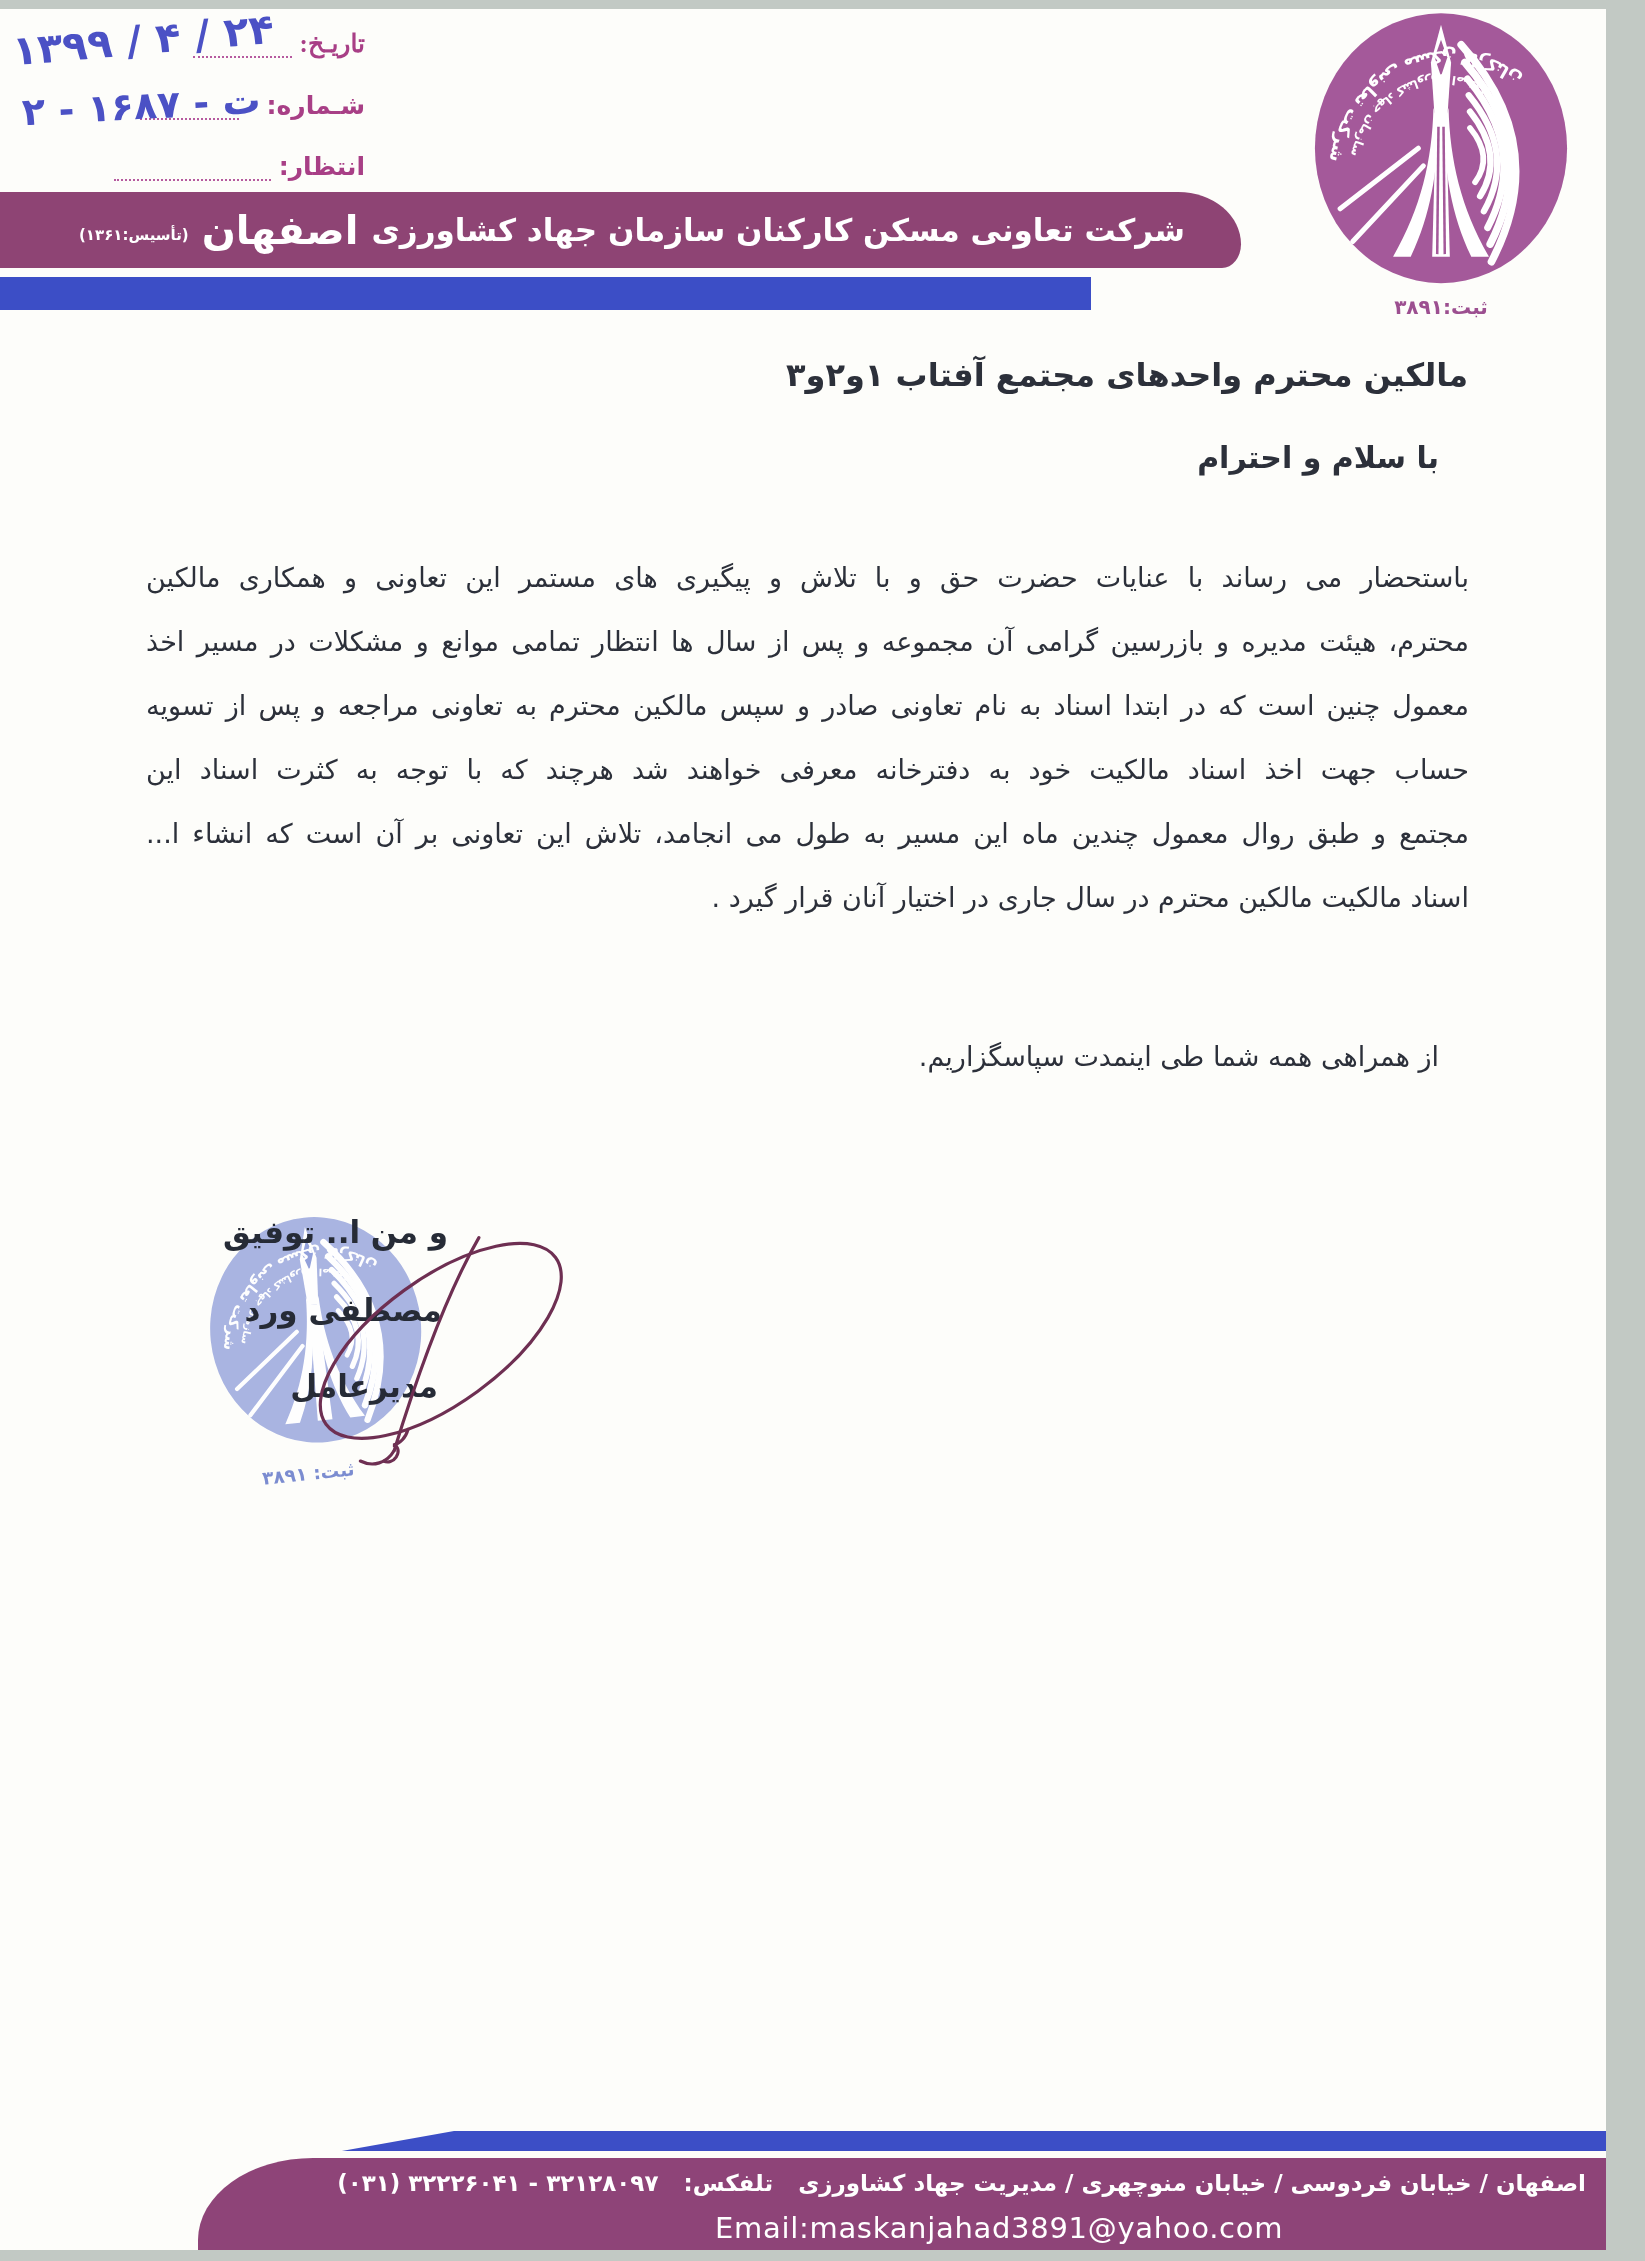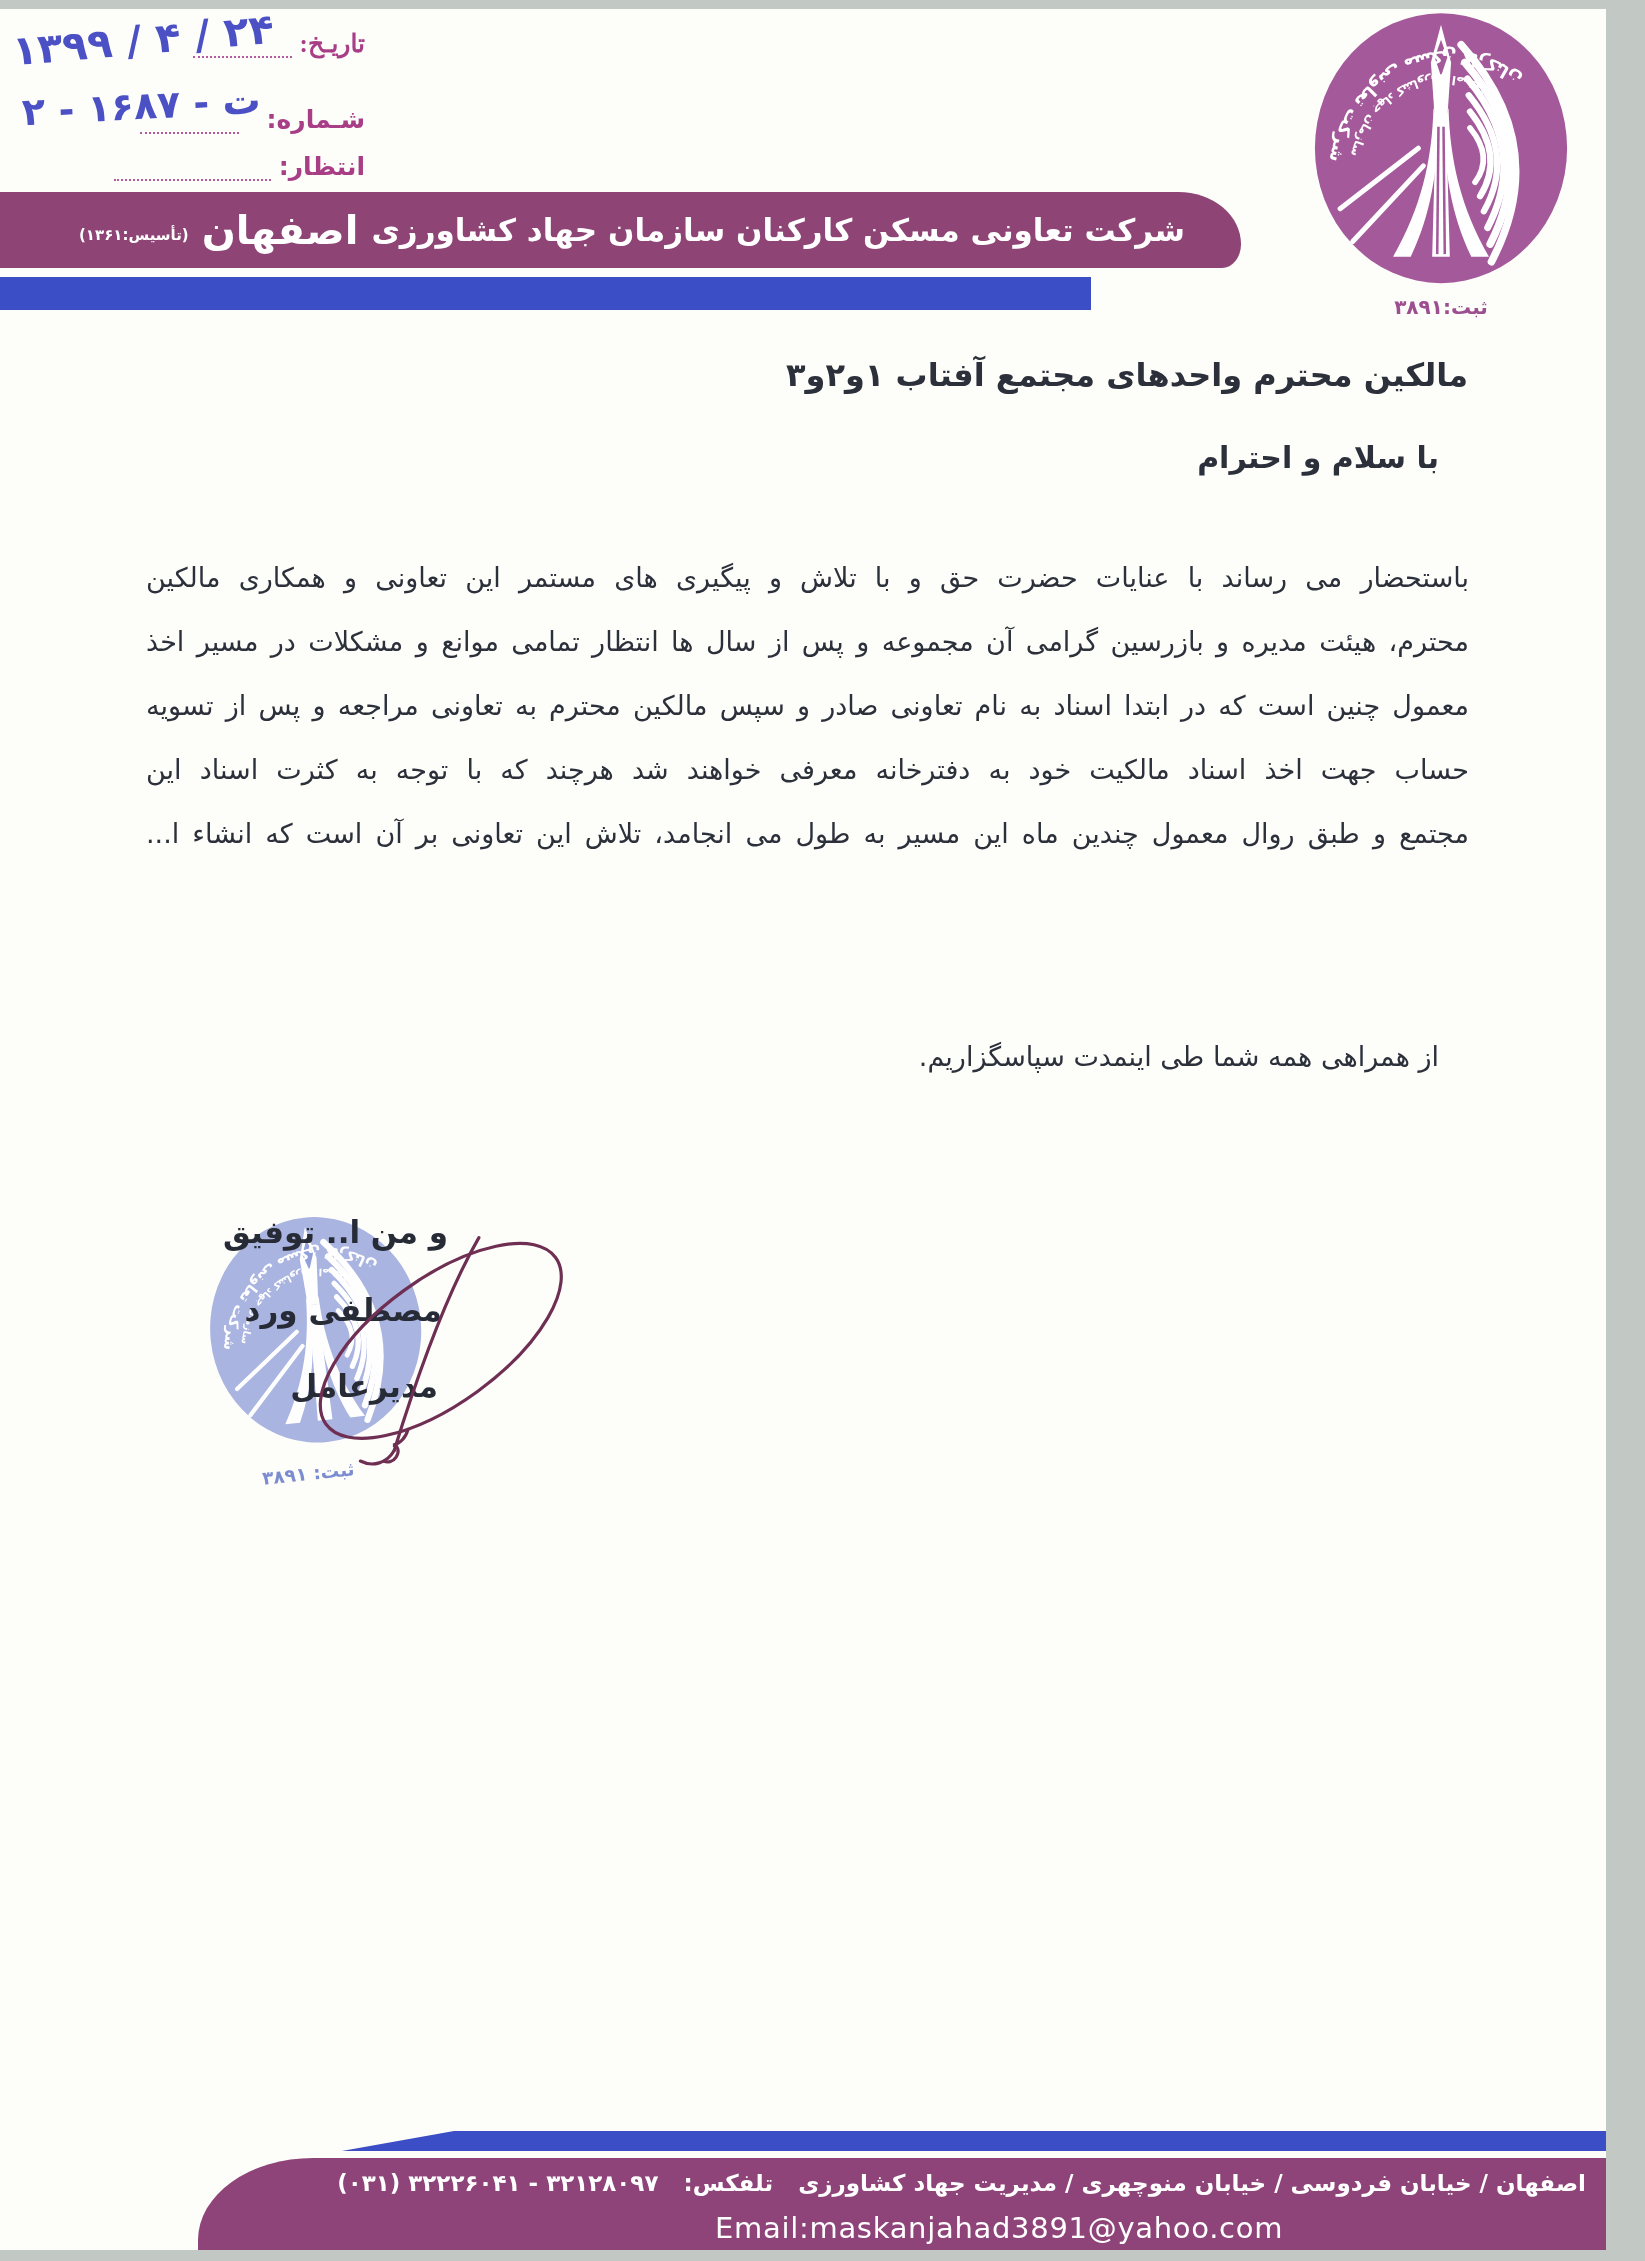--- a/index.html
+++ b/index.html
@@ -4,21 +4,21 @@
 <style>
   html,body{margin:0;padding:0;}
   body{background:#9aa29d;font-family:"DejaVu Sans",sans-serif;}
   #canvas{position:relative;width:1645px;height:2261px;background:#c2c9c4;overflow:hidden;}
   .page{position:absolute;left:0;top:9.2px;width:1606px;height:2241px;background:#fdfdfa;}
 
   
   .hdr-row{position:absolute;direction:rtl;display:flex;align-items:flex-end;gap:8px;
            color:#a83f86;font-weight:bold;font-size:25px;}
   .hdr-date{top:29px;right:1280px;font-family:Liberation Serif, serif;}
-  .hdr-num{top:105px;right:1280px;gap:28px;}
+  .hdr-num{top:91px;right:1280px;gap:28px;}
   .hdr-att{top:152px;right:1280px;}
   .dots{display:inline-block;border-bottom:2.6px dotted #b65a9f;height:18.4px;}
   .dots-date{width:99px;} .dots-num{width:99px;} .dots-att{width:157px;}
   .hand{position:absolute;color:#4b51c5;font-weight:bold;direction:ltr;white-space:nowrap;}
   .hand-date{left:12px;top:16px;font-size:41px;letter-spacing:5.3px;transform:rotate(-5deg);}
   .hand-num{left:22.4px;top:84px;font-size:38px;letter-spacing:4px;transform:rotate(-3deg);}
 
   
   .banner{position:absolute;left:0;top:192px;width:1241px;height:76px;background:#8e4474;
           border-top-right-radius:79px 66px;border-bottom-right-radius:24px 30px;}
@@ -132,20 +132,21 @@
 
   <div class="h1">مالکین محترم واحدهای مجتمع آفتاب ۱و۲و۳</div>
   <div class="h2">با سلام و احترام</div>
 
   <div class="body-text">
     <div class="ln">باستحضار می رساند با عنایات حضرت حق و با تلاش و پیگیری های مستمر این تعاونی و همکاری مالکین</div>
     <div class="ln">محترم، هیئت مدیره و بازرسین گرامی آن مجموعه و پس از سال ها انتظار تمامی موانع و مشکلات در مسیر اخذ</div>
     <div class="ln">معمول چنین است که در ابتدا اسناد به نام تعاونی صادر و سپس مالکین محترم به تعاونی مراجعه و پس از تسویه</div>
     <div class="ln">حساب جهت اخذ اسناد مالکیت خود به دفترخانه معرفی خواهند شد هرچند که با توجه به کثرت اسناد این</div>
     <div class="ln">مجتمع و طبق روال معمول چندین ماه این مسیر به طول می انجامد، تلاش این تعاونی بر آن است که انشاء ا...</div>
+    <div class="ln last">اسناد مالکیت مالکین محترم در سال جاری در اختیار آنان قرار گیرد .</div>
   </div>
   <div class="closing">از همراهی همه شما طی اینمدت سپاسگزاریم.</div>
 
   <div class="stamp-wrap">
     <svg viewBox="0 0 220 230">
       <defs>
         <path id="arcO_S" d="M178 58 A 97 105 0 0 0 22 160" fill="none"></path>
         <path id="arcI_S" d="M158 72 A 75 83 0 0 0 40 162" fill="none"></path>
       </defs>
       <ellipse cx="110" cy="112" rx="100" ry="107" fill="#8b9ad8" opacity="0.8"></ellipse>

